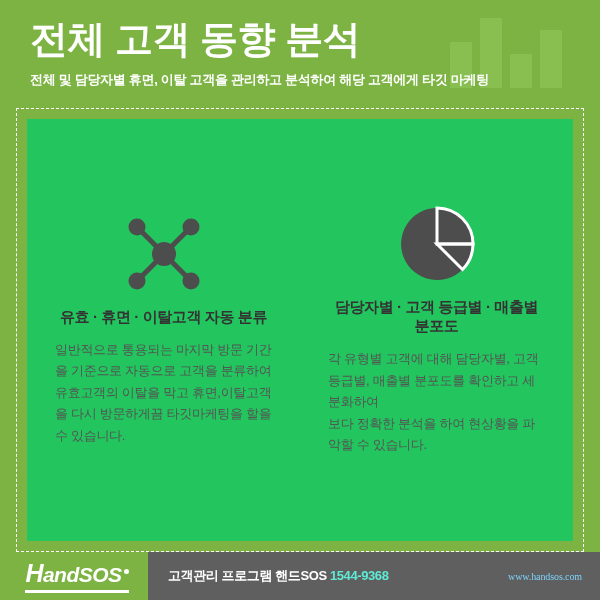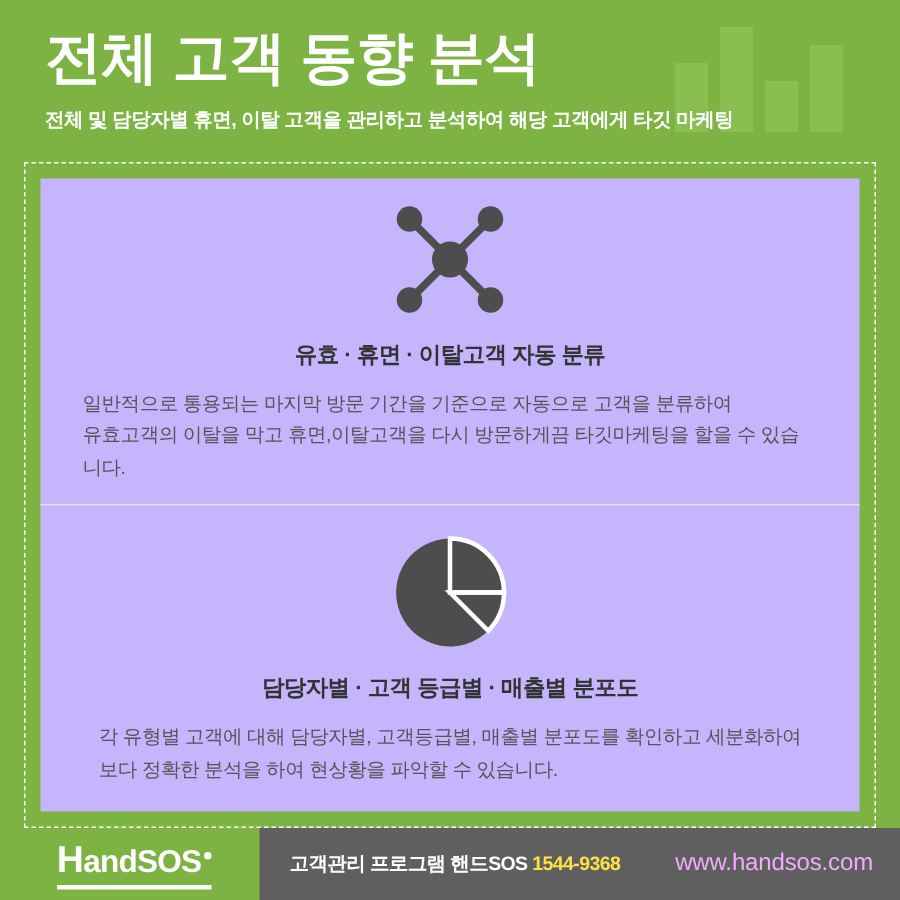--- a/index.html
+++ b/index.html
@@ -68,26 +68,26 @@
     position: absolute;
     left: 16px;
     top: 108px;
     right: 16px;
     bottom: 48px;
     border: 1px dashed #ffffff;
     box-sizing: border-box;
     padding: 10px;
   }
   .card {
-    background: #c4b5fd;
+    background: #22c55e;
     width: 100%;
     height: 100%;
     box-sizing: border-box;
     display: flex;
-    flex-direction: column;
+    flex-direction: row;
   }
   .panel {
     flex: 1 1 0;
     display: flex;
     flex-direction: column;
     align-items: center;
     justify-content: center;
     padding: 6px 28px 14px 28px;
     box-sizing: border-box;
   }
@@ -122,26 +122,27 @@
   .footer {
     position: absolute;
     left: 0;
     right: 0;
     bottom: 0;
     height: 48px;
     display: flex;
     align-items: center;
   }
   .footer-logo {
-    width: 173px;
+    width: 148px;
     display: flex;
     align-items: center;
     justify-content: center;
     padding-left: 6px;
     box-sizing: border-box;
+    font-style: italic;
   }
   .logo-text {
     color: #ffffff;
     font-size: 21px;
     font-weight: bold;
     letter-spacing: -0.5px;
     position: relative;
   }
   .logo-text .h {
     font-size: 25px;
@@ -173,28 +174,29 @@
     box-sizing: border-box;
   }
   .footer-center {
     color: #ffffff;
     font-size: 13px;
     font-weight: bold;
     letter-spacing: -0.4px;
     white-space: nowrap;
   }
   .footer-phone {
-    color: #fde047;
+    color: #5eead4;
     font-weight: bold;
   }
   .footer-url {
-    color: #f0abfc;
-    font-size: 16px;
+    color: #7dd3fc;
+    font-size: 10px;
     letter-spacing: -0.1px;
     white-space: nowrap;
+    font-family: Liberation Serif, serif;
   }
 </style>
 </head>
 <body>
 
 <div class="page">
 
   <div class="header">
     <div class="header-bars">
       <span class="bar" style="left:8px;  width:22px; height:46px;"></span>

